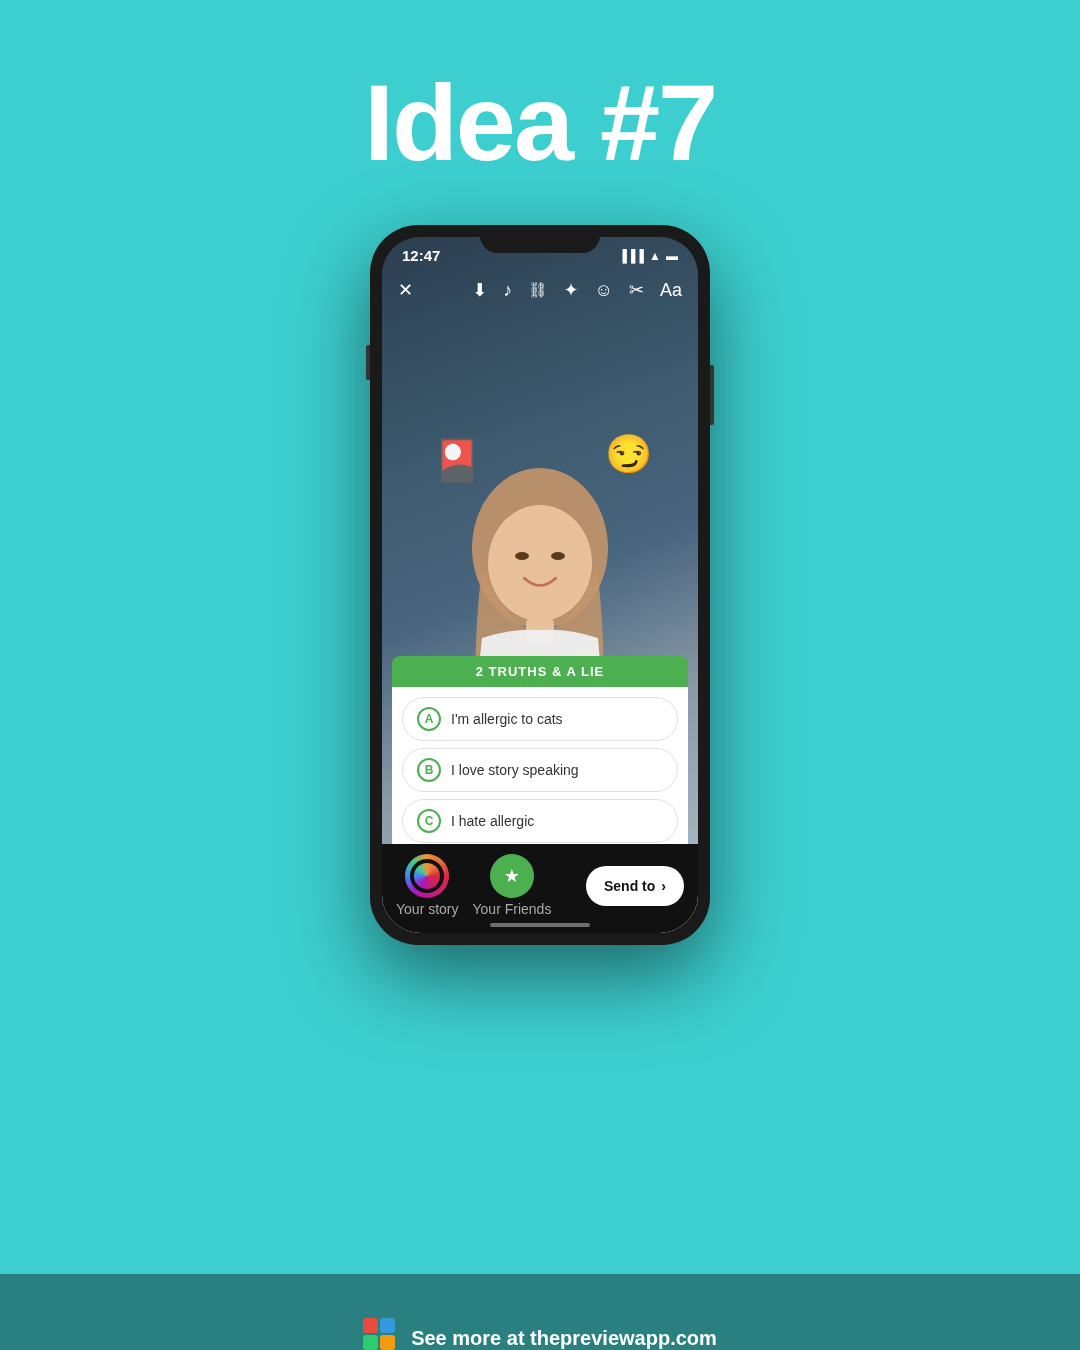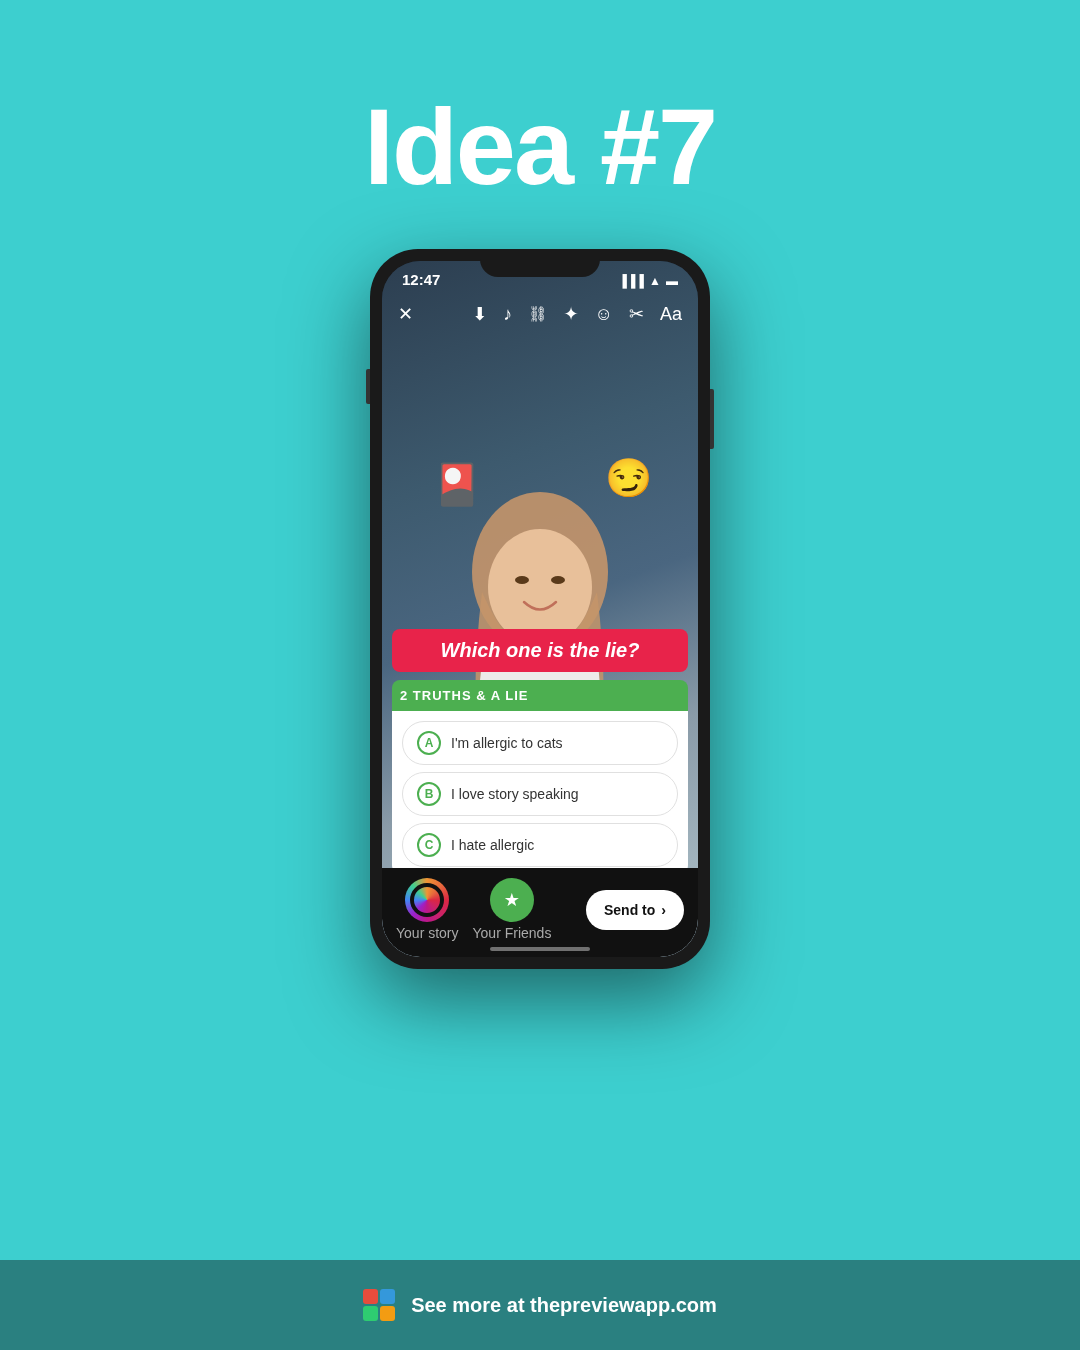--- a/index.html
+++ b/index.html
@@ -12,21 +12,21 @@
       display: flex;
       flex-direction: column;
       align-items: center;
       overflow: hidden;
     }
 
     .page-title {
       color: white;
       font-size: 108px;
       font-weight: 900;
-      margin-top: 84px;
+      margin-top: 60px;
       letter-spacing: -2px;
     }
 
     .phone-container {
       margin-top: 40px;
       position: relative;
     }
 
     .phone-outer {
       width: 340px;
@@ -68,21 +68,21 @@
       overflow: hidden;
       position: relative;
       display: flex;
       flex-direction: column;
     }
 
     
     .status-bar {
       display: flex;
       justify-content: space-between;
-      align-items: flex-end;
+      align-items: center;
       padding: 10px 20px 4px;
       position: absolute;
       top: 0;
       left: 0;
       right: 0;
       z-index: 10;
       color: white;
       font-size: 13px;
       font-weight: 600;
     }
@@ -176,21 +176,21 @@
       border-radius: 8px;
       margin-bottom: 8px;
       font-style: italic;
     }
 
     .quiz-title-bar {
       background: #4CAF50;
       color: white;
       font-size: 13px;
       font-weight: 800;
-      text-align: left;
+      text-align: center;
       padding: 8px;
       border-radius: 8px 8px 0 0;
       letter-spacing: 1px;
     }
 
     .quiz-options {
       background: white;
       border-radius: 0 0 12px 12px;
       padding: 10px 10px;
     }
@@ -298,24 +298,24 @@
       border-radius: 2px;
       z-index: 15;
     }
 
     
     .footer {
       position: absolute;
       bottom: 0;
       left: 0;
       right: 0;
-      height: 90px;
+      height: 76px;
       background: #2a8080;
       display: flex;
-      align-items: center;
+      align-items: flex-end;
       justify-content: center;
       gap: 16px;
     }
 
     .footer-logo {
       width: 32px;
       height: 32px;
       display: grid;
       grid-template-columns: 1fr 1fr;
       gap: 2px;
@@ -383,21 +383,20 @@
           <span class="toolbar-icon">♪</span>
           <span class="toolbar-icon" style="font-size:15px;">⛓</span>
           <span class="toolbar-icon">✦</span>
           <span class="toolbar-icon">☺</span>
           <span class="toolbar-icon">✂</span>
           <span class="toolbar-icon">Aa</span>
         </div>
       </div>
 
       <div class="quiz-overlay">
-        <div class="quiz-question">Which one is the lie?</div>
         <div class="quiz-title-bar">2 TRUTHS &amp; A LIE</div>
         <div class="quiz-options">
           <div class="quiz-option">
             <div class="option-letter">A</div>
             <span>I'm allergic to cats</span>
           </div>
           <div class="quiz-option">
             <div class="option-letter">B</div>
             <span>I love story speaking</span>
           </div>

